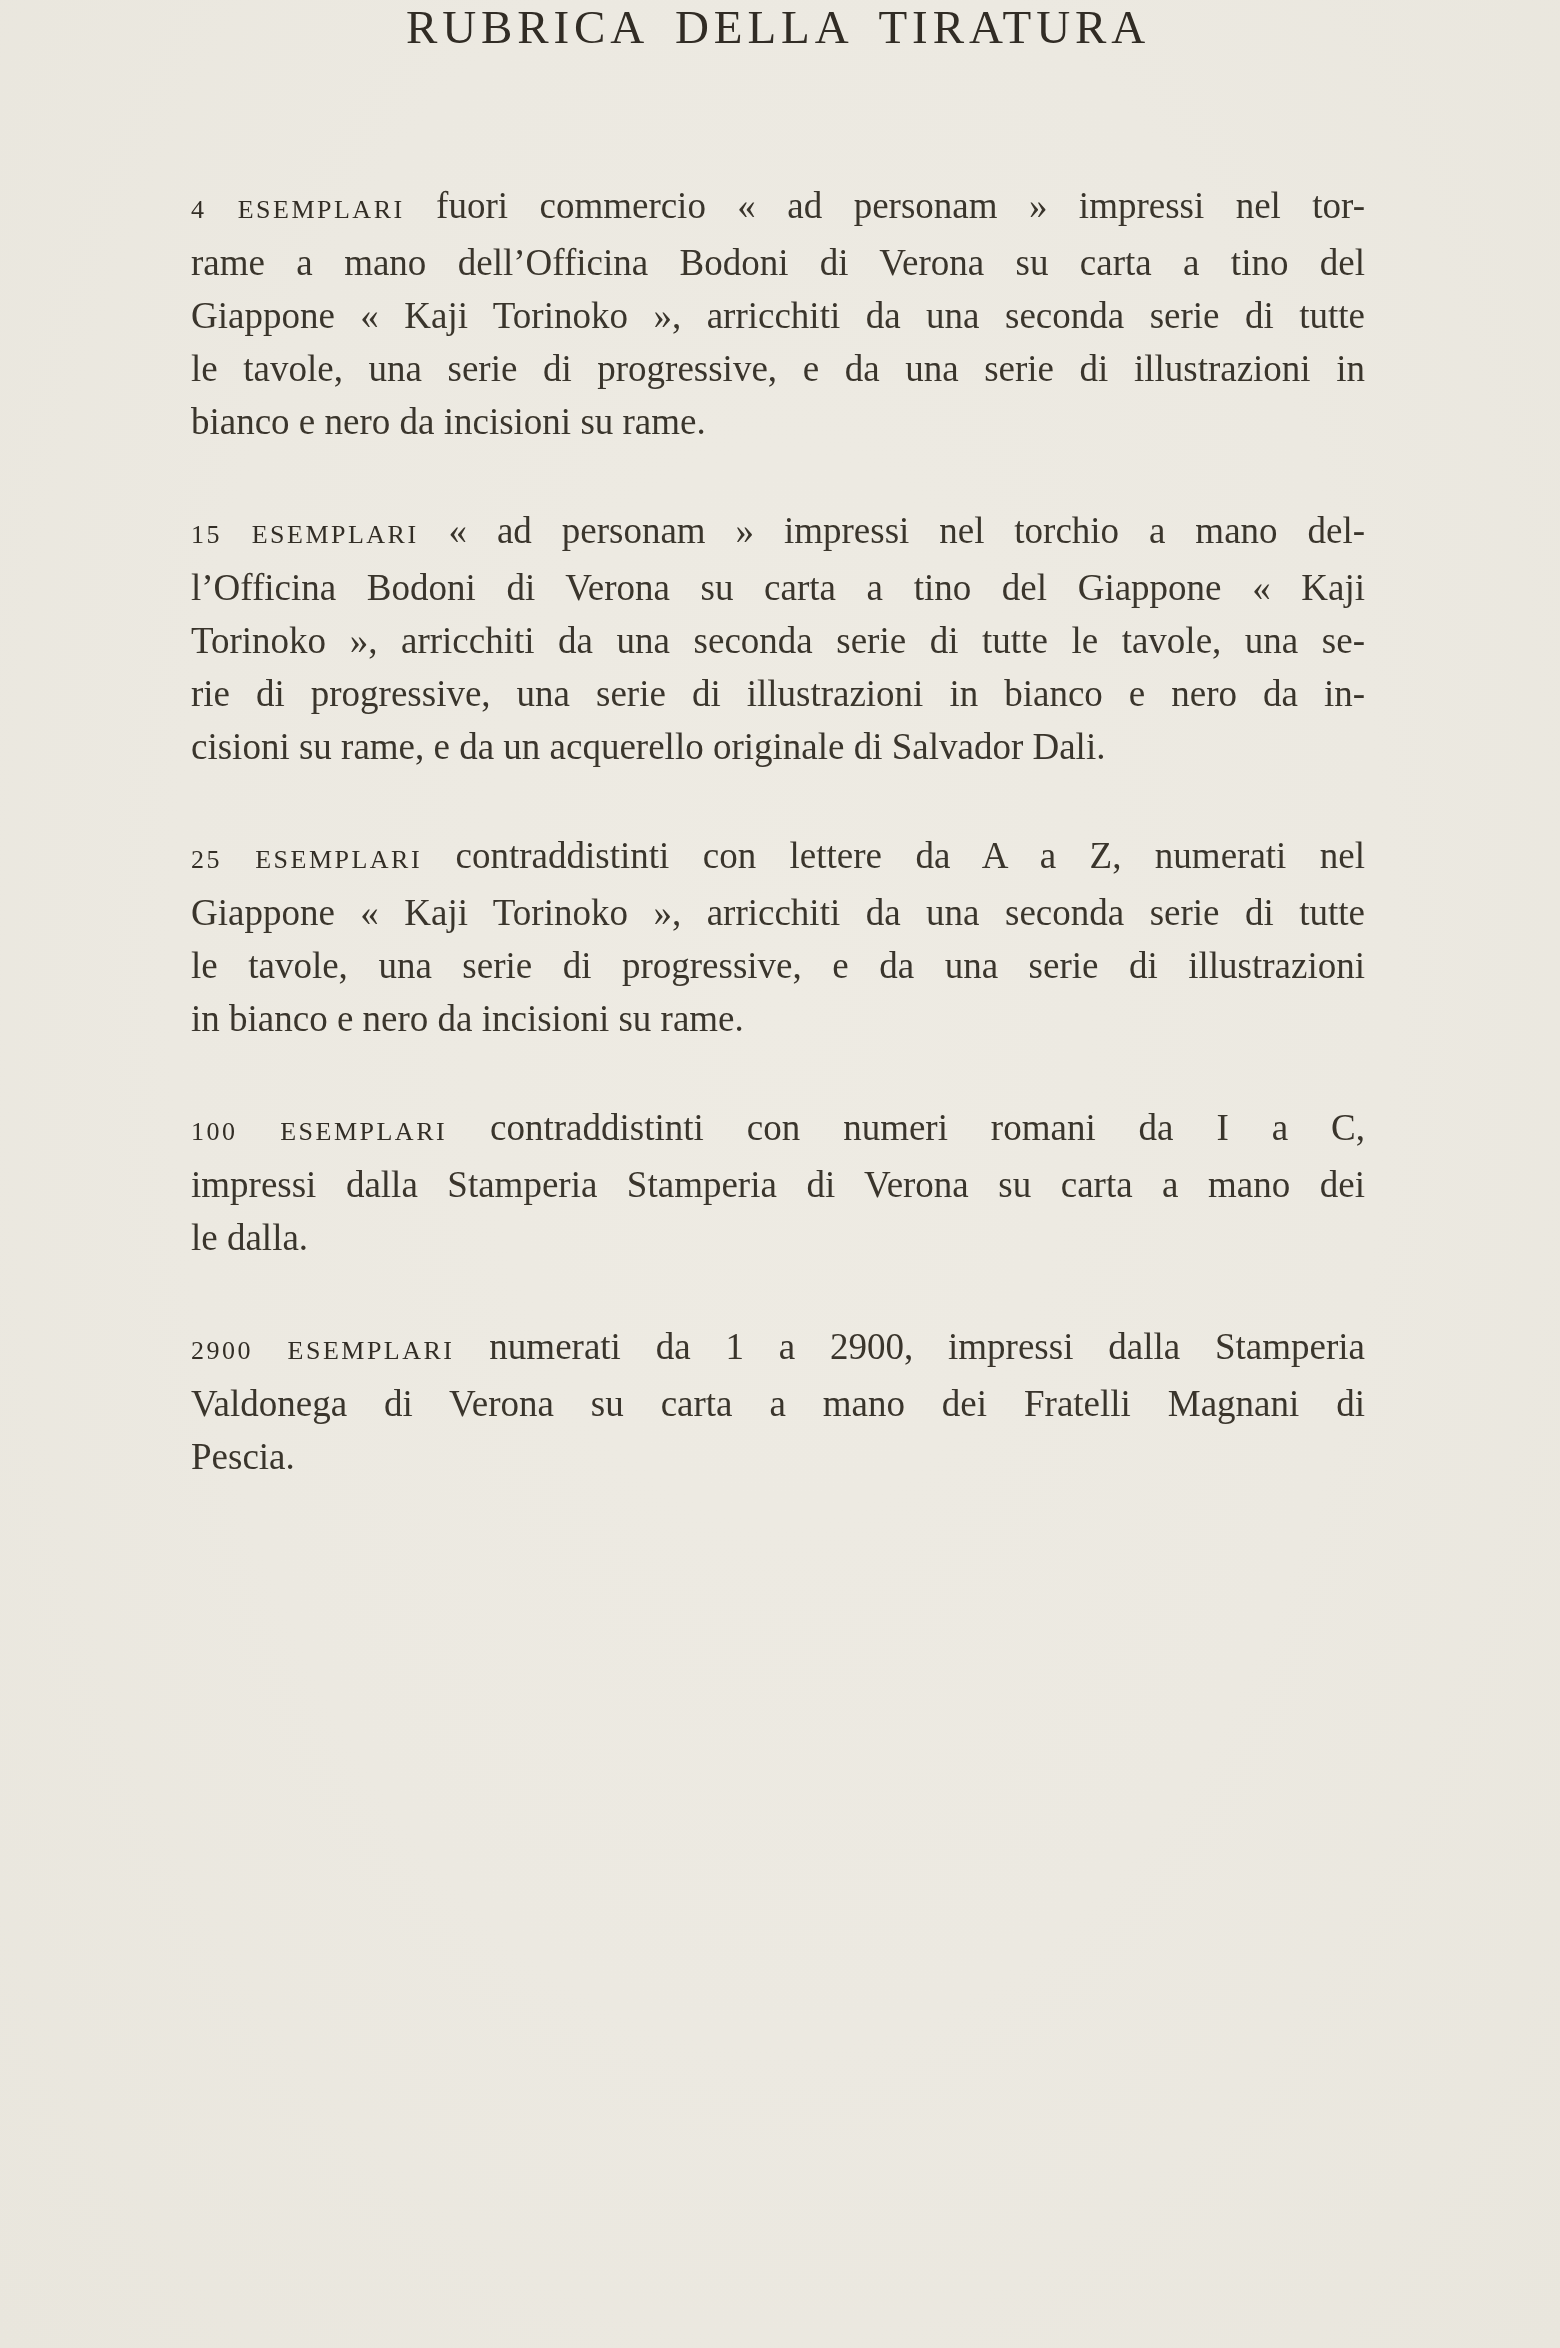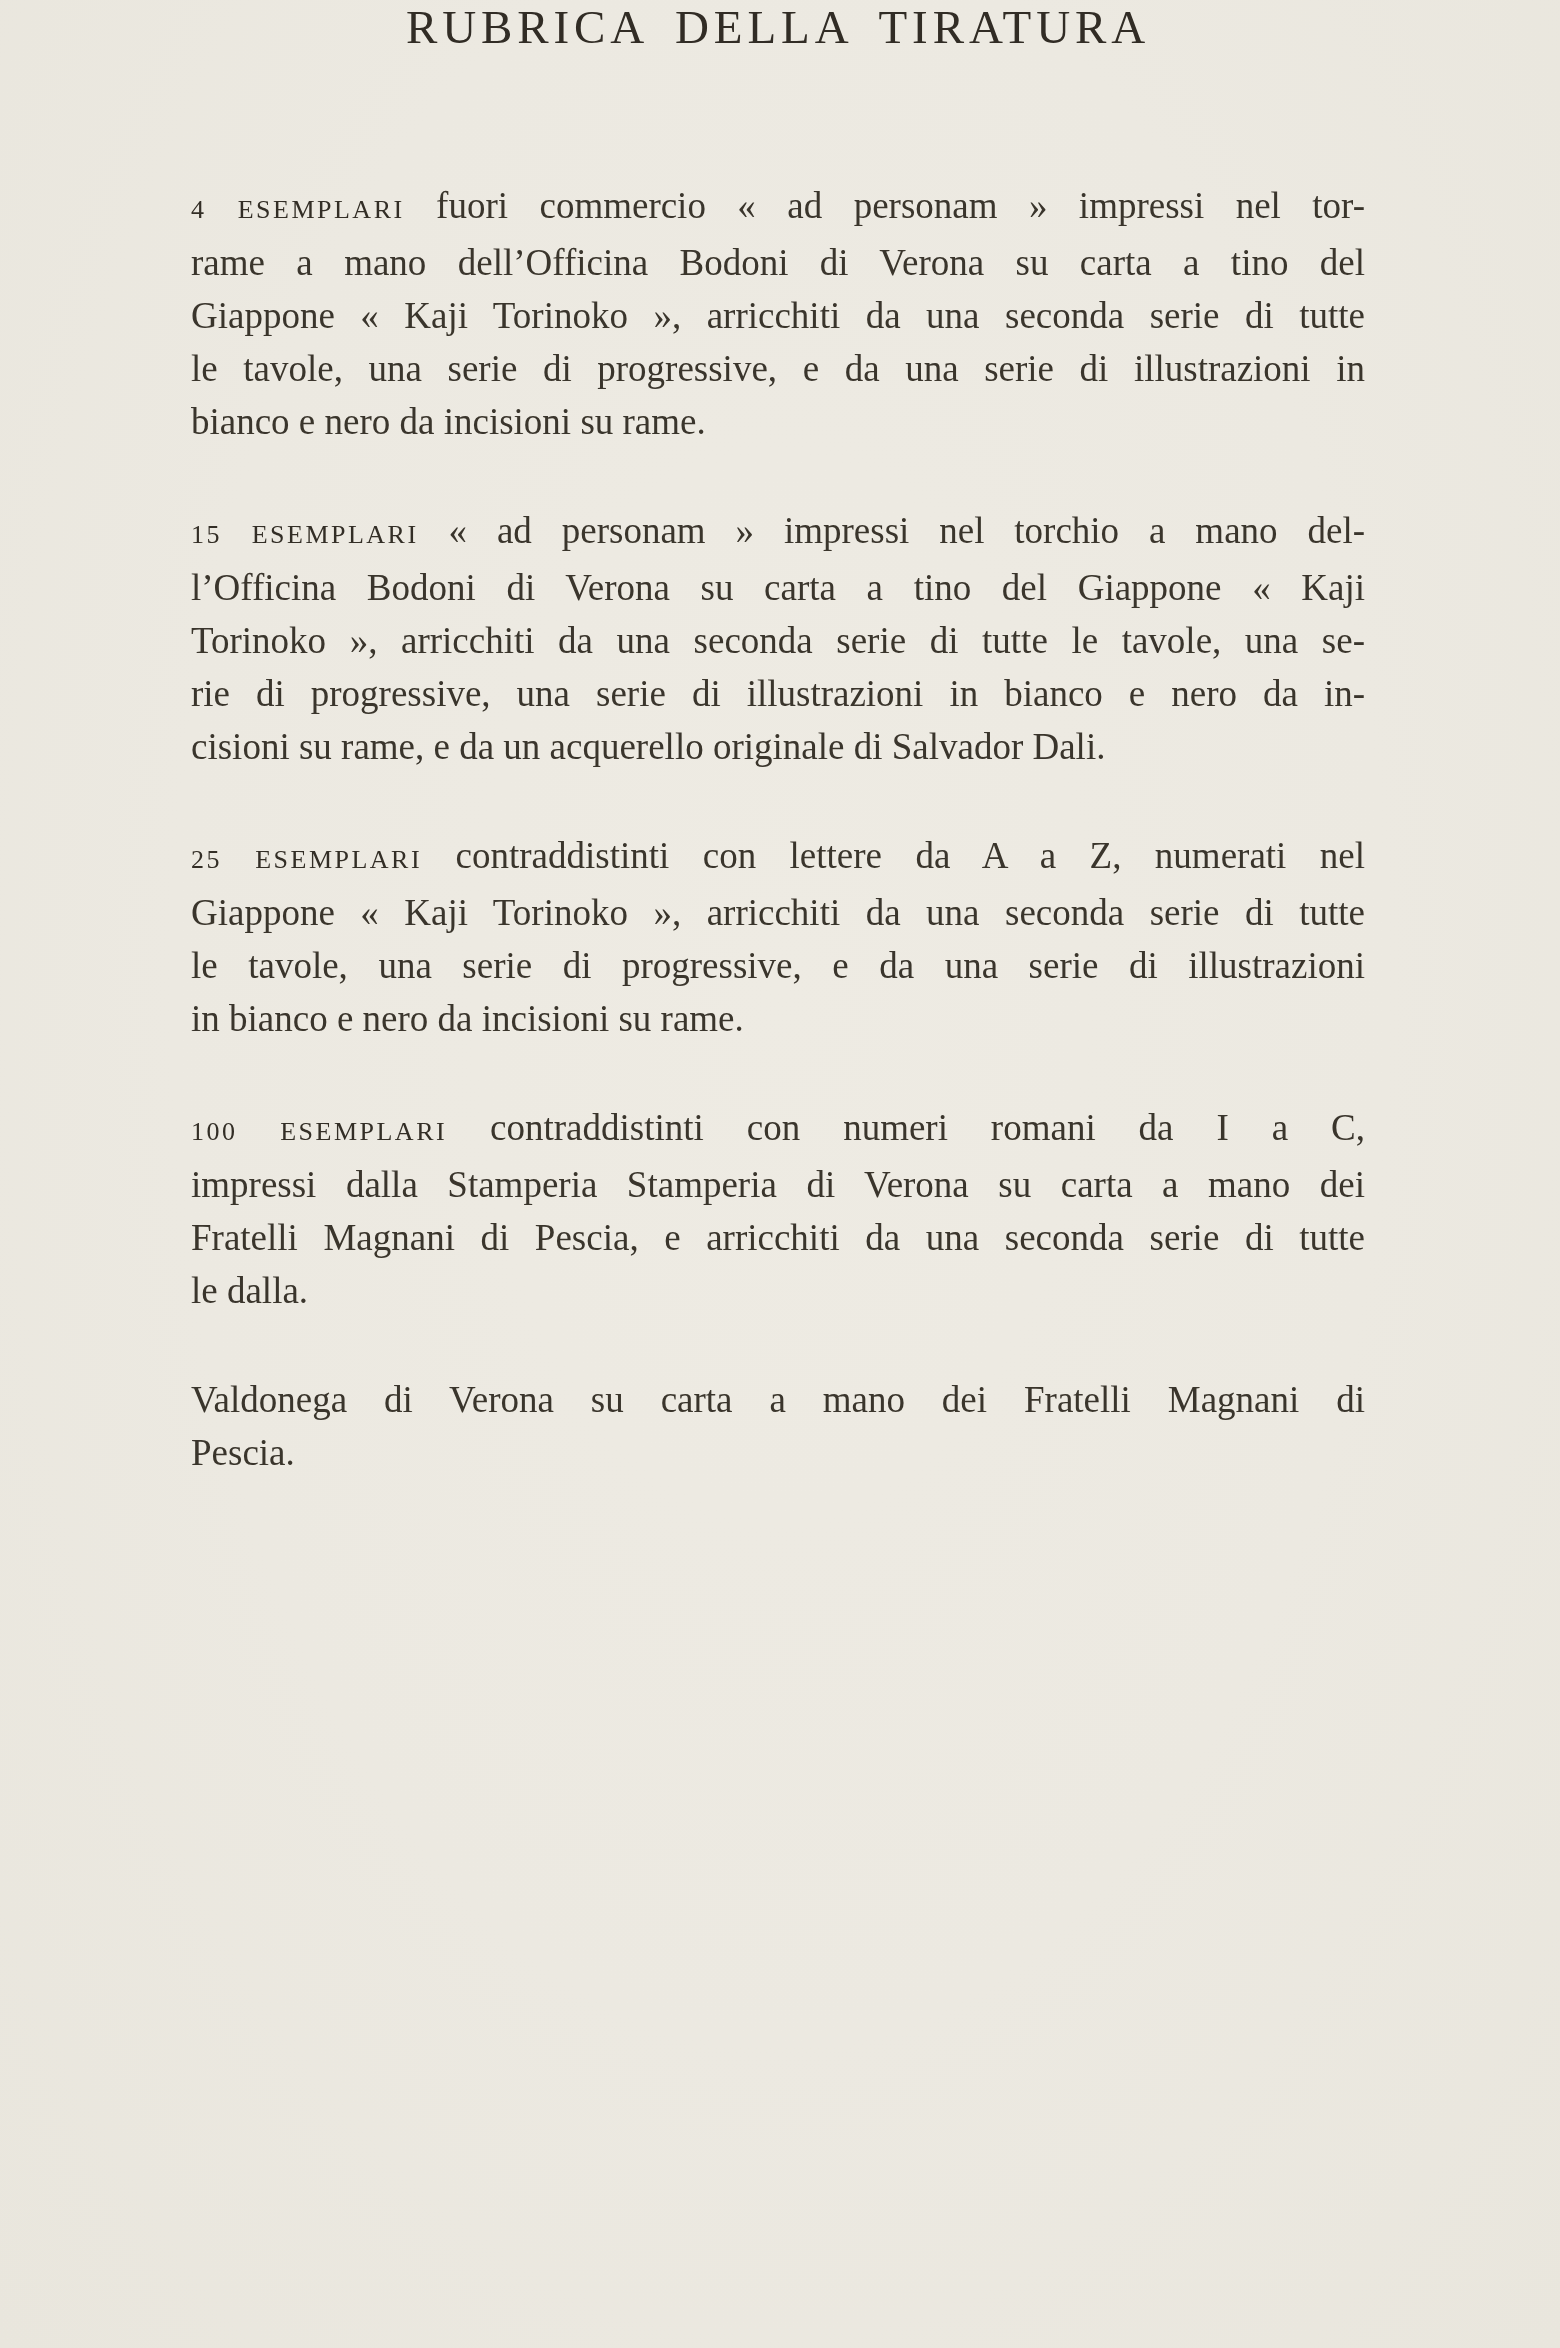--- a/index.html
+++ b/index.html
@@ -93,24 +93,27 @@
       <div class="line">le tavole, una serie di progressive, e da una serie di illustrazioni</div>
       <div class="line last">in bianco e nero da incisioni su rame.</div>
     </div>
 
     <div class="para">
       <div class="line">
         <span class="lead">100 ESEMPLARI</span>
         <span>contraddistinti con numeri romani da I a C,</span>
       </div>
       <div class="line">impressi dalla Stamperia Stamperia di Verona su carta a mano dei</div>
-      <div class="line">Fratelli Magnani di Pescia, e arricchiti da una seconda serie di tutte</div>
       <div class="line last">le dalla.</div>
     </div>
 
     <div class="para">
+      <div class="line">
+        <span class="lead">2900 ESEMPLARI</span>
+        <span>numerati da 1 a 2900, impressi dalla Stamperia</span>
+      </div>
       <div class="line">Valdonega di Verona su carta a mano dei Fratelli Magnani di</div>
       <div class="line last">Pescia.</div>
     </div>
 
   </div>
 </div>
 
 
 </body></html>

